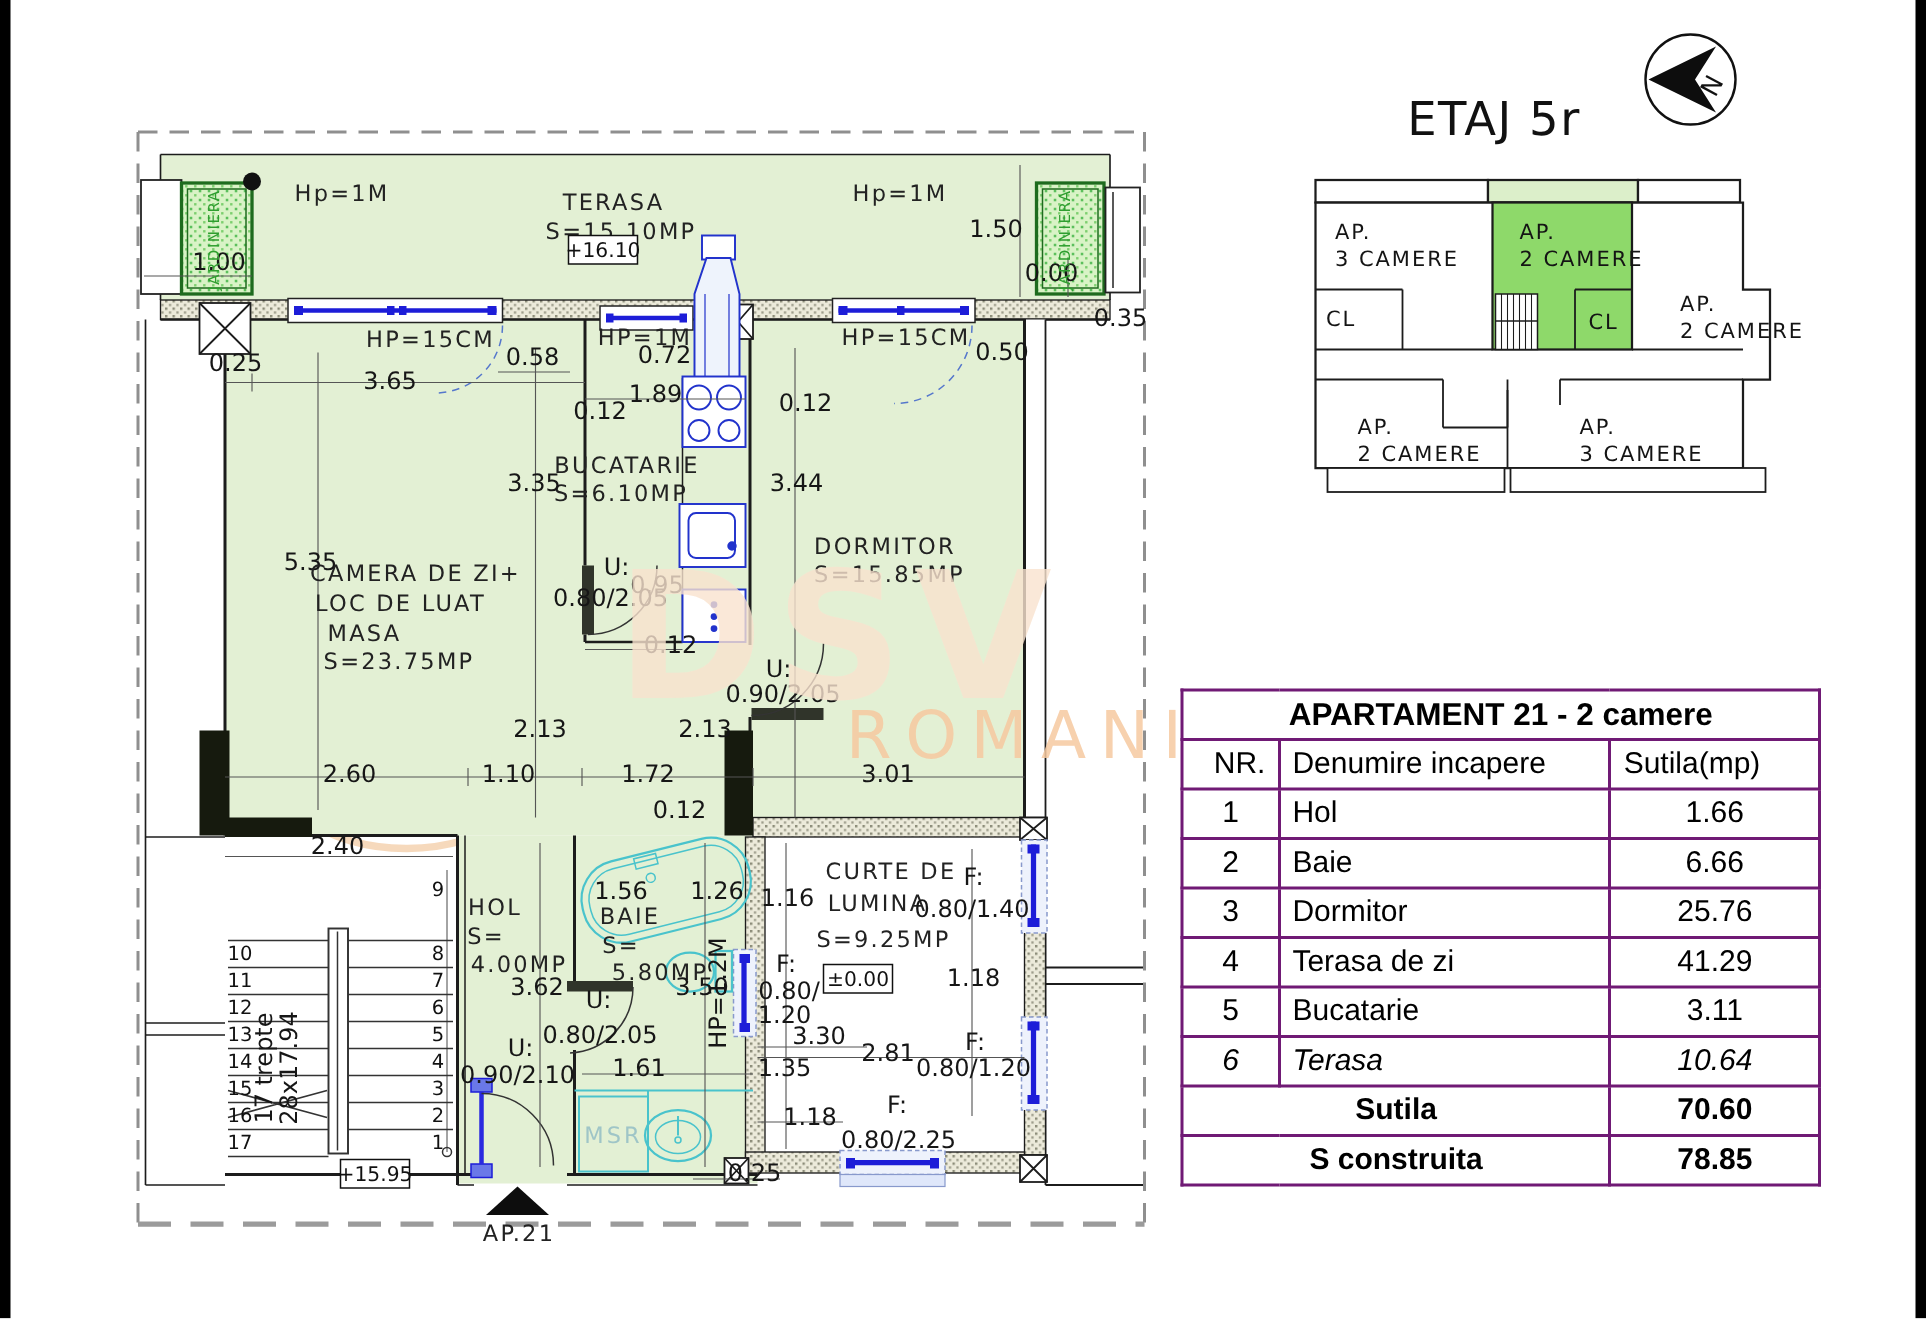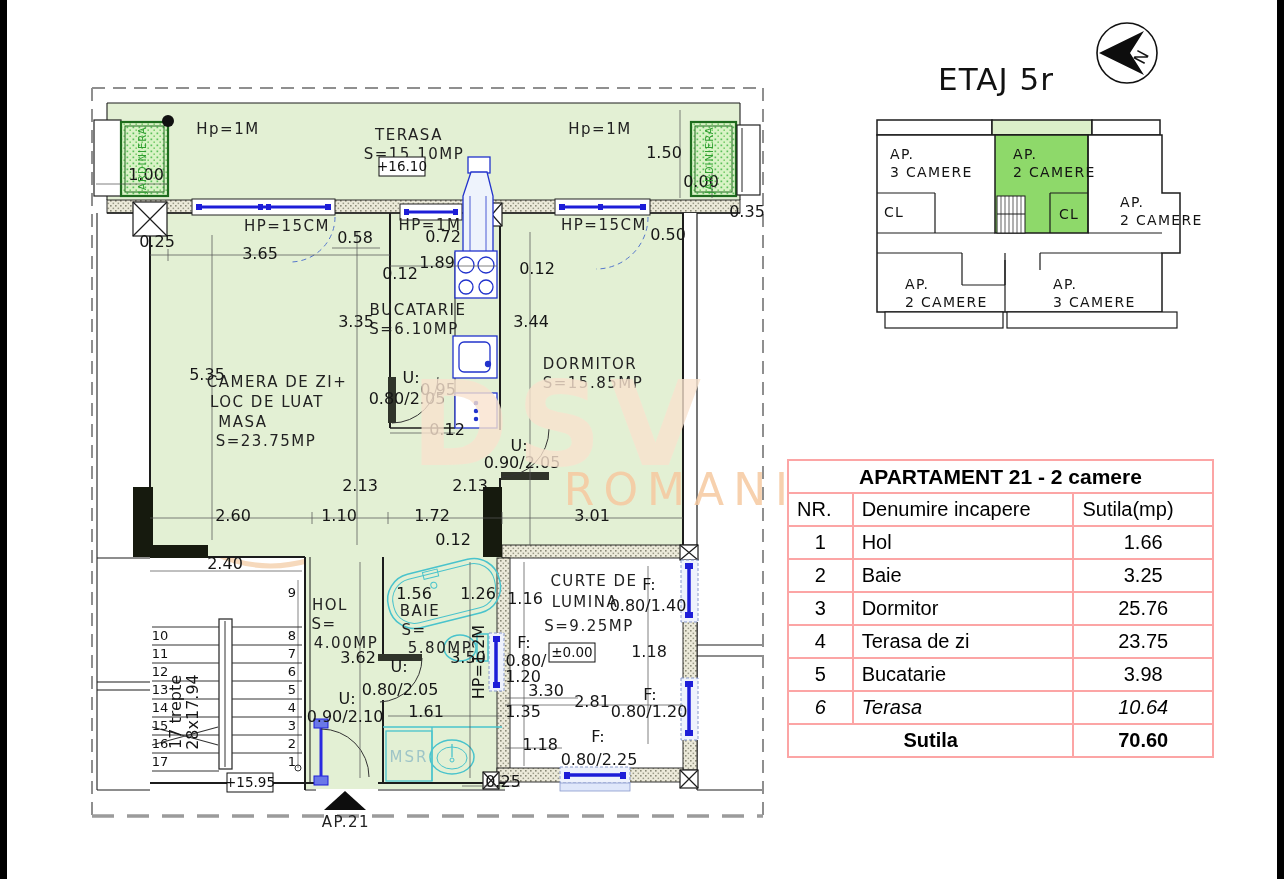--- a/index.html
+++ b/index.html
@@ -15,26 +15,26 @@
   .t-kp{font-family:"DejaVu Sans",sans-serif;font-size:14px;fill:#141414;letter-spacing:1.3px;}
   .t-title{font-family:"DejaVu Sans",sans-serif;font-size:31px;fill:#111;letter-spacing:1px;}
   .t-wm1{font-family:"DejaVu Sans",sans-serif;font-size:118px;font-weight:bold;
          fill:#f9e3cf;letter-spacing:8px;opacity:.8;}
   .t-wm2{font-family:"DejaVu Sans",sans-serif;font-size:44px;fill:#f6c9a0;letter-spacing:9px;opacity:.85;}
   .t-lvl{font-family:"DejaVu Sans",sans-serif;font-size:13.5px;fill:#111;}
   .t-stair{font-family:"DejaVu Sans",sans-serif;font-size:13px;fill:#111;}
   
   #area-table{position:absolute;left:787px;top:459px;width:427px;border-collapse:collapse;
               font-family:"Liberation Sans",sans-serif;color:#000;background:#fff;}
-  #area-table td,#area-table th{border:2px solid #fca5a5;padding:2px 8px;font-size:20px;height:27px;}
+  #area-table td,#area-table th{border:2px solid #701a75;padding:2px 8px;font-size:20px;height:27px;}
   #area-table .ttl{font-weight:bold;font-size:21px;text-align:center;}
   #area-table .c{text-align:center;}
   #area-table .it{font-style:italic;}
   #area-table .b{font-weight:bold;margin-top:36px;}
-  #area-table .col-nr{width:50px;} #area-table .col-name{width:235px;margin-left:44px;} #area-table .col-area{width:130px;}
+  #area-table .col-nr{width:50px;text-align:right;} #area-table .col-name{width:235px;margin-left:44px;} #area-table .col-area{width:130px;}
 </style>
 </head>
 <body>
 
 <div id="canvas">
   <div id="leftbar" class="edgebar"></div>
   <div id="rightbar" class="edgebar"></div>
 
   <svg id="plan" width="1284" height="879" viewBox="0 0 1284 879">
     <defs>
@@ -481,41 +481,45 @@
     </thead>
     <tbody id="table-body">
         <tr>
           <td class="c">1</td>
           <td>Hol</td>
           <td class="c">1.66</td>
         </tr>
         <tr>
           <td class="c">2</td>
           <td>Baie</td>
-          <td class="c">3.25</td>
+          <td class="c">6.66</td>
         </tr>
         <tr>
           <td class="c">3</td>
           <td>Dormitor</td>
           <td class="c">25.76</td>
         </tr>
         <tr>
           <td class="c">4</td>
           <td>Terasa de zi</td>
-          <td class="c">23.75</td>
+          <td class="c">41.29</td>
         </tr>
         <tr>
           <td class="c">5</td>
           <td>Bucatarie</td>
-          <td class="c">3.98</td>
+          <td class="c">3.11</td>
         </tr>
         <tr>
           <td class="c it">6</td>
           <td class="it">Terasa</td>
           <td class="c it">10.64</td>
         </tr>
         <tr>
           <td class="c b" colspan="2">Sutila</td>
           <td class="c b">70.60</td>
         </tr>
+        <tr>
+          <td class="c b" colspan="2">S construita</td>
+          <td class="c b">78.85</td>
+        </tr>
       </tbody>
   </table>
 </div>
 
 </body></html>

